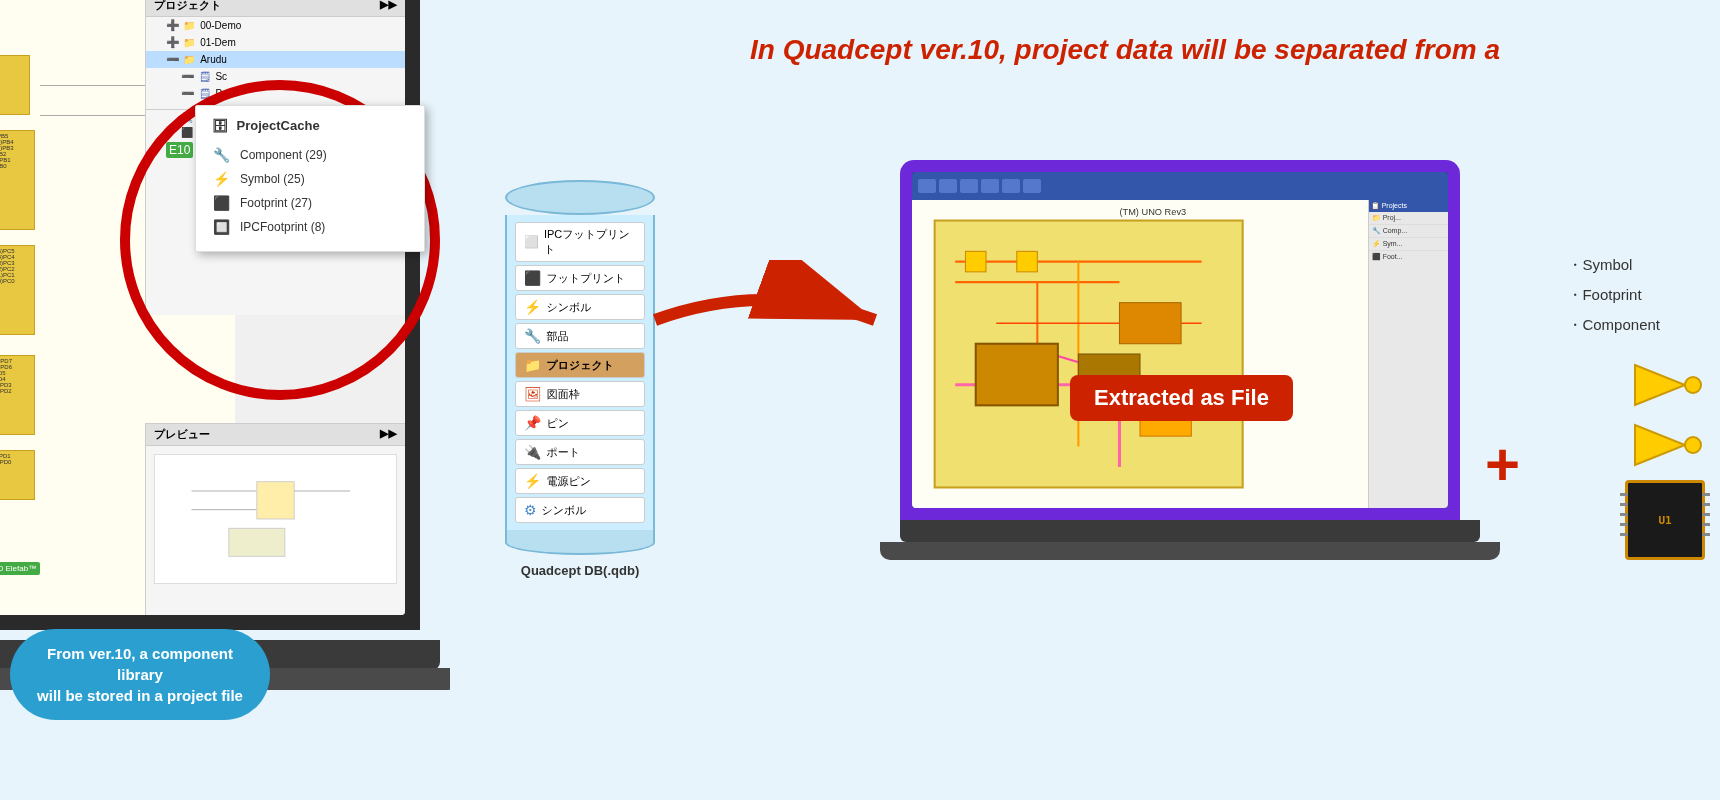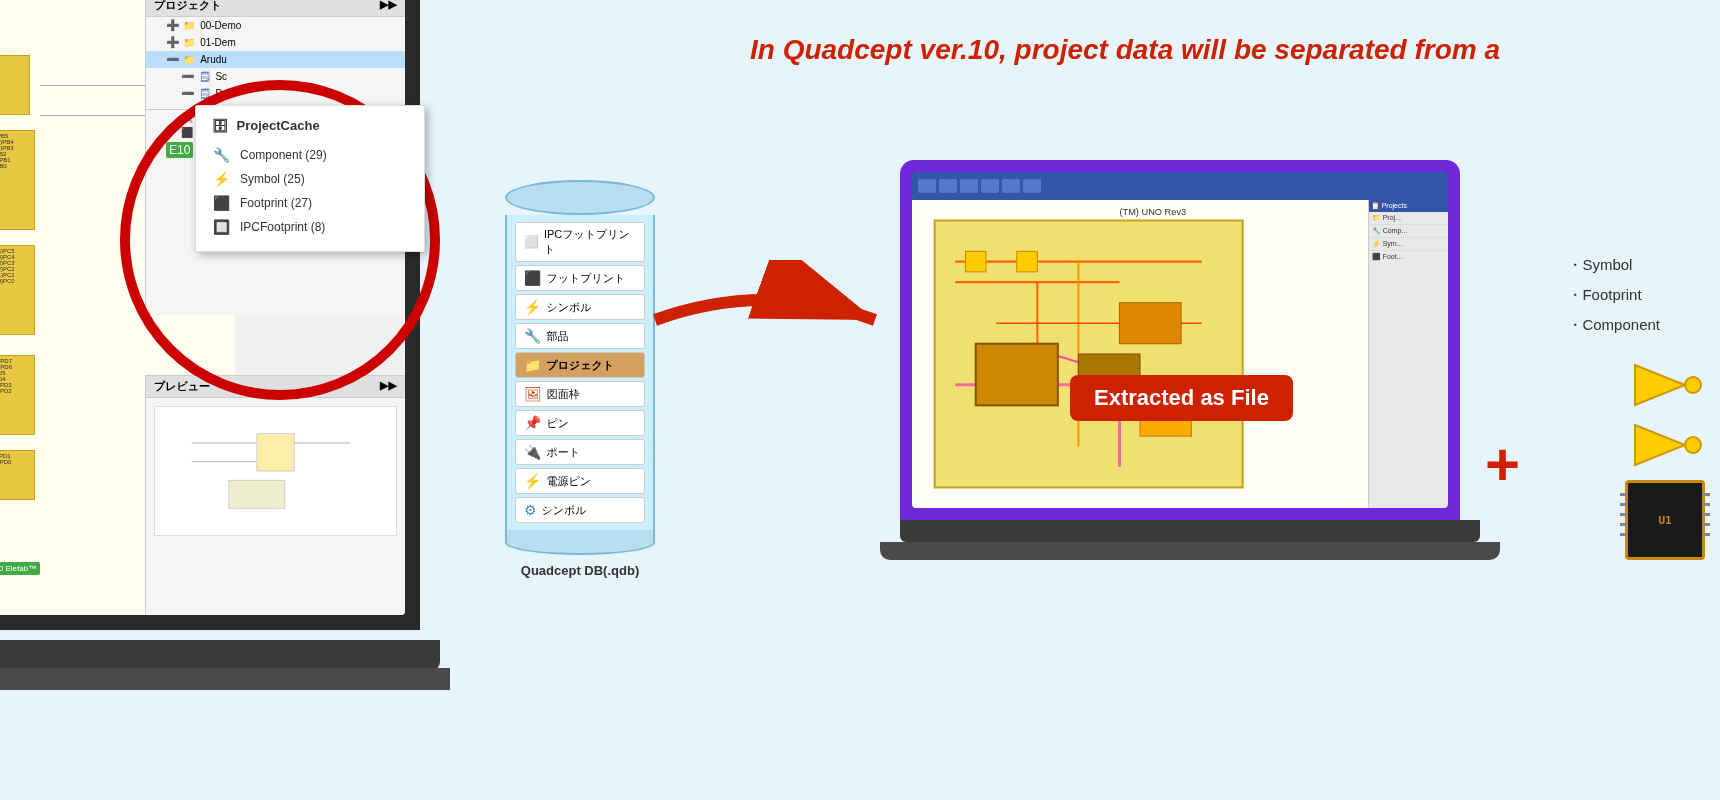--- a/index.html
+++ b/index.html
@@ -134,21 +134,21 @@
     .tree-indent-2 { padding-left: 35px; }
 
     .tree-icon { font-size: 11px; }
 
     
     .preview-panel {
       position: absolute;
       right: 0;
       bottom: 0;
       width: 260px;
-      height: 240px;
+      height: 192px;
       background: #f5f5f5;
       border-left: 1px solid #ccc;
       border-top: 1px solid #ccc;
     }
 
     
     .red-circle-overlay {
       position: absolute;
       top: 80px;
       left: 120px;
@@ -585,20 +585,23 @@
     <div class="popup-item">
       <span class="popup-item-icon">⬛</span>
       <span>Footprint (27)</span>
     </div>
     <div class="popup-item">
       <span class="popup-item-icon">🔲</span>
       <span>IPCFootprint (8)</span>
     </div>
   </div>
 
+  <div class="bottom-bubble">
+    <span>From ver.10, a component library<br>will be stored in a project file</span>
+  </div>
 </div>
 
 <div class="right-section">
 
   <div class="main-heading">
     <div>In Quadcept ver.10, project data will be separated from a</div>
   </div>
 
   <div class="db-container">
     <div class="db-cylinder-top"></div>

